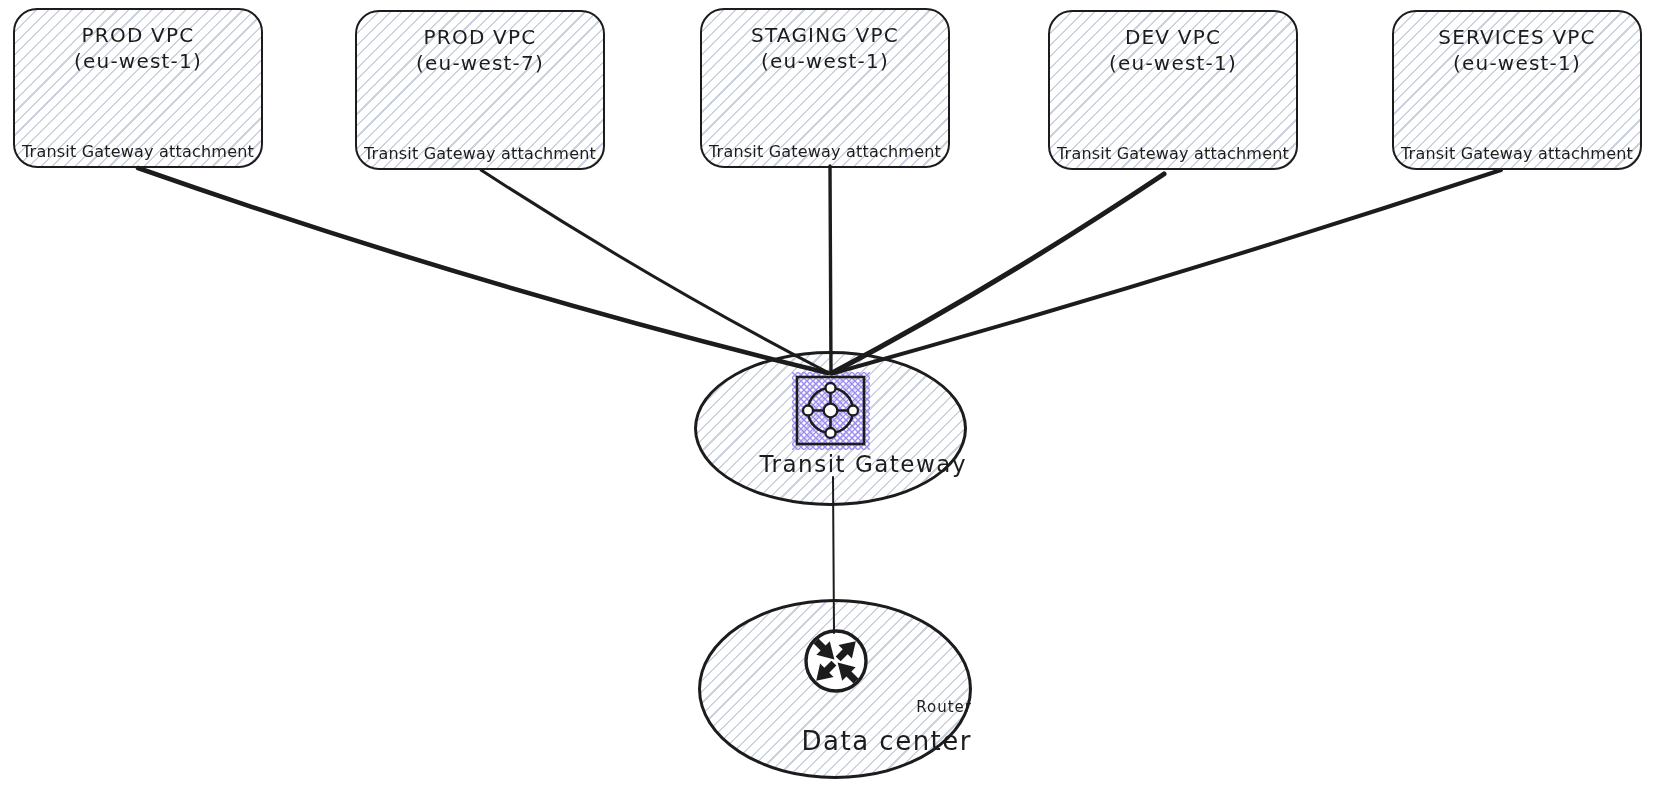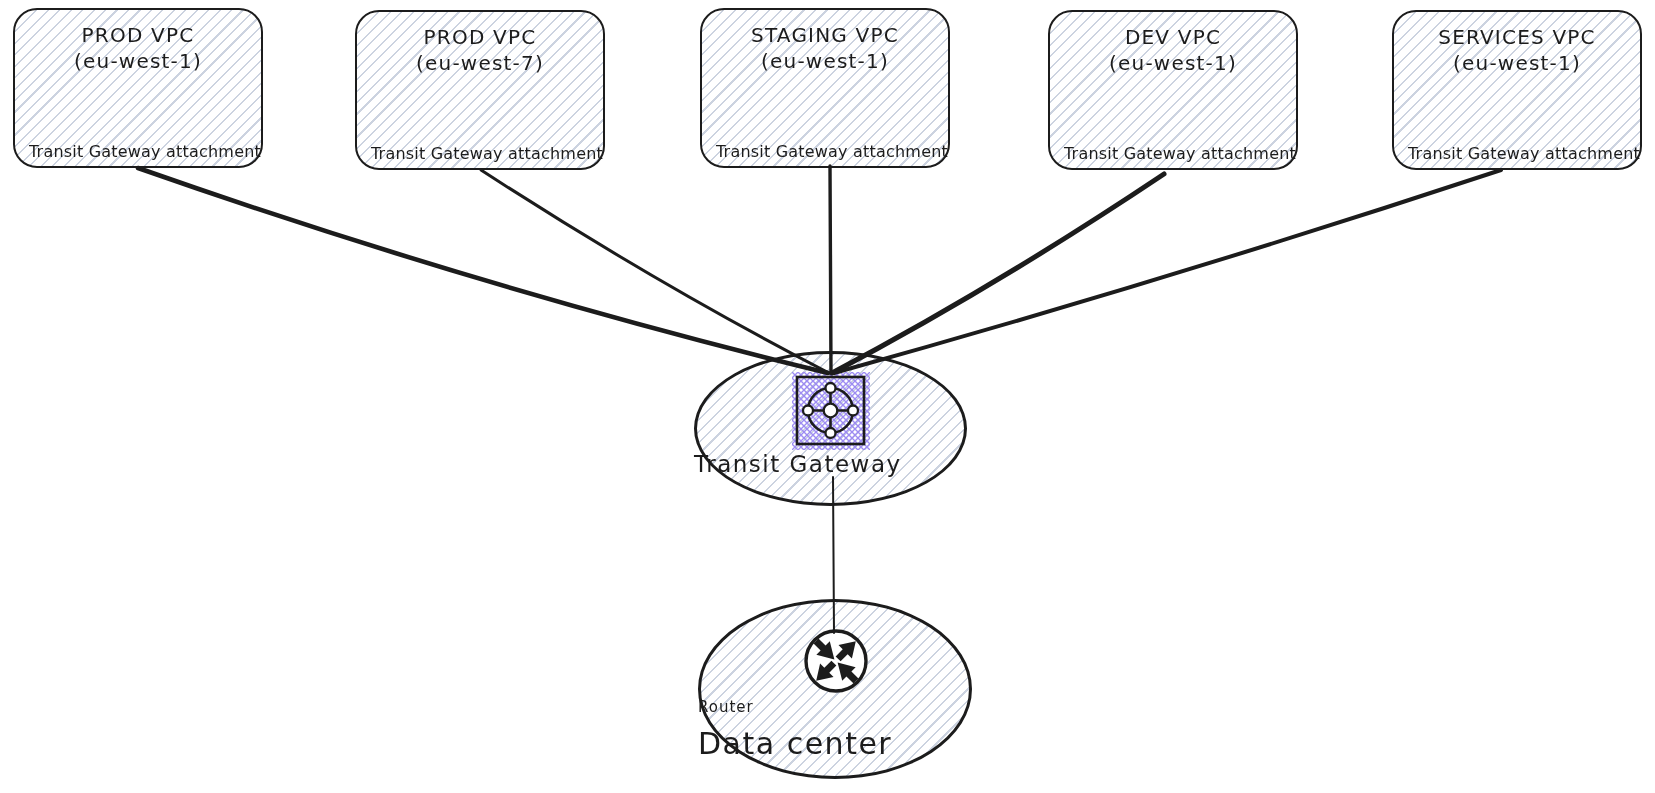--- a/index.html
+++ b/index.html
@@ -26,38 +26,38 @@
     box-sizing:border-box;
   }
   .vpc-title{
     position:absolute;top:12px;left:0;right:0;
     text-align:center;
     font-size:20px;line-height:26px;letter-spacing:1.2px;
     white-space:nowrap;
   }
   .vpc-attachment{
     position:absolute;bottom:5px;left:0;right:0;
-    text-align:right;
+    text-align:center;
     font-size:16px;letter-spacing:0.2px;
     white-space:nowrap;
   }
   .ellipse{
     position:absolute;
     border:3px solid #1c1c1c;
     border-radius:50%;
     box-sizing:border-box;
   }
   .node-label{
     position:absolute;
-    text-align:left;
+    text-align:right;
     white-space:nowrap;
   }
   .tgw-label{left:694px;top:451px;width:273px;font-size:23px;letter-spacing:1.5px;}
   .router-label{left:698px;top:698px;width:274px;font-size:15px;letter-spacing:1px;}
-  .dc-label{left:698px;top:726px;width:274px;font-size:30px;letter-spacing:1.5px;}
+  .dc-label{left:698px;top:726px;width:274px;font-size:26px;letter-spacing:1.5px;}
   .icon-abs{position:absolute;}
   svg.connectors{
     position:absolute;left:0;top:0;
     pointer-events:none;
   }
 </style>
 </head>
 <body>
 
 <div class="canvas">

